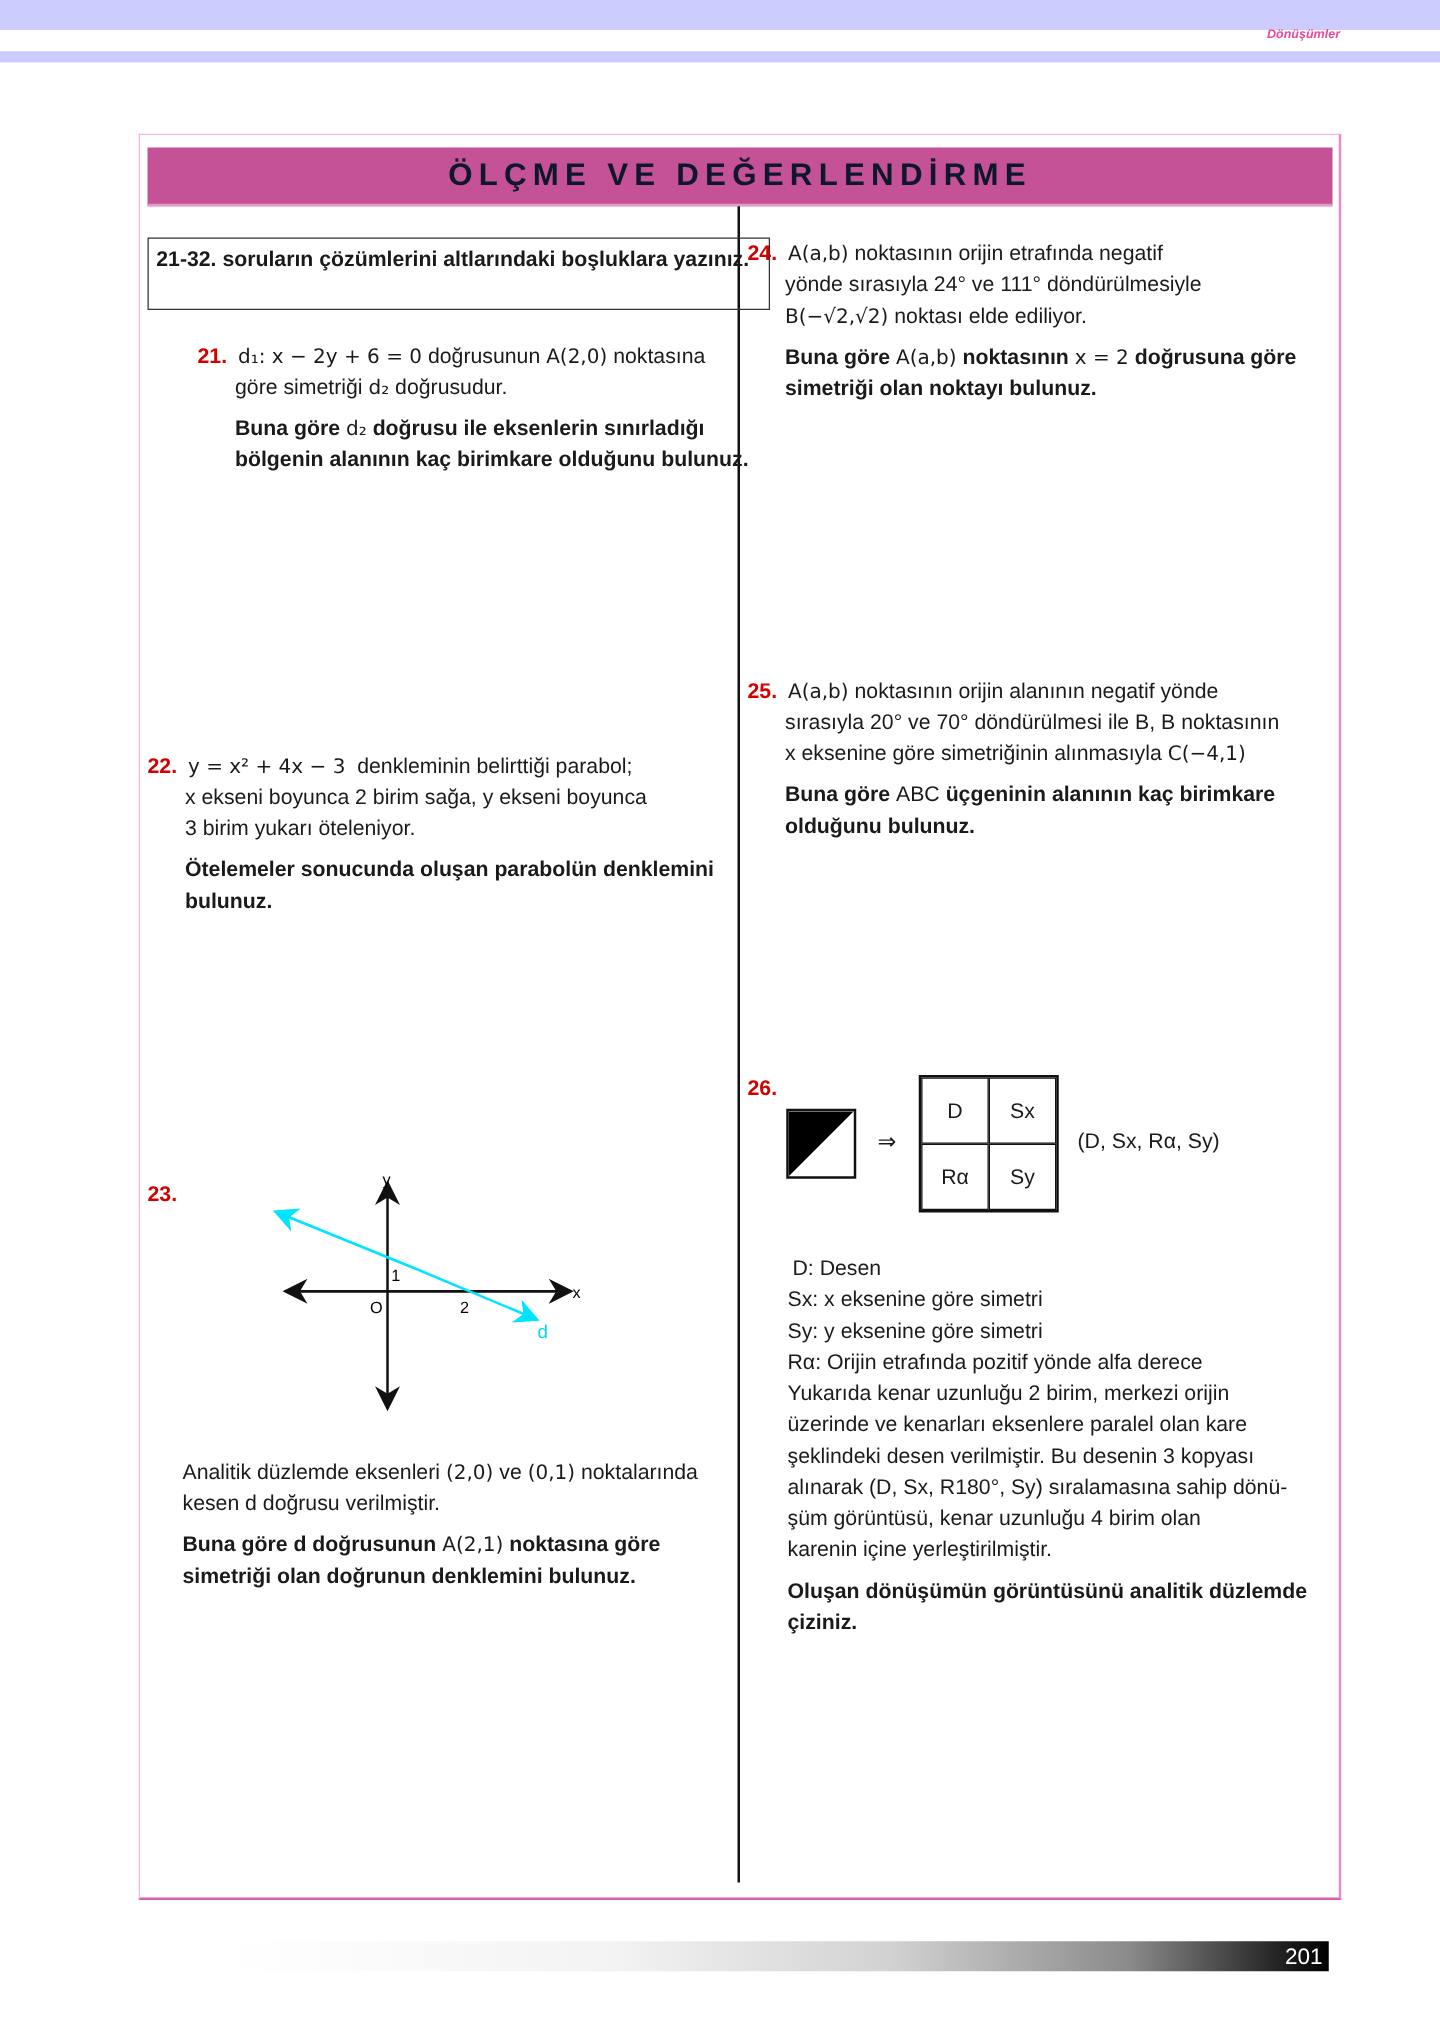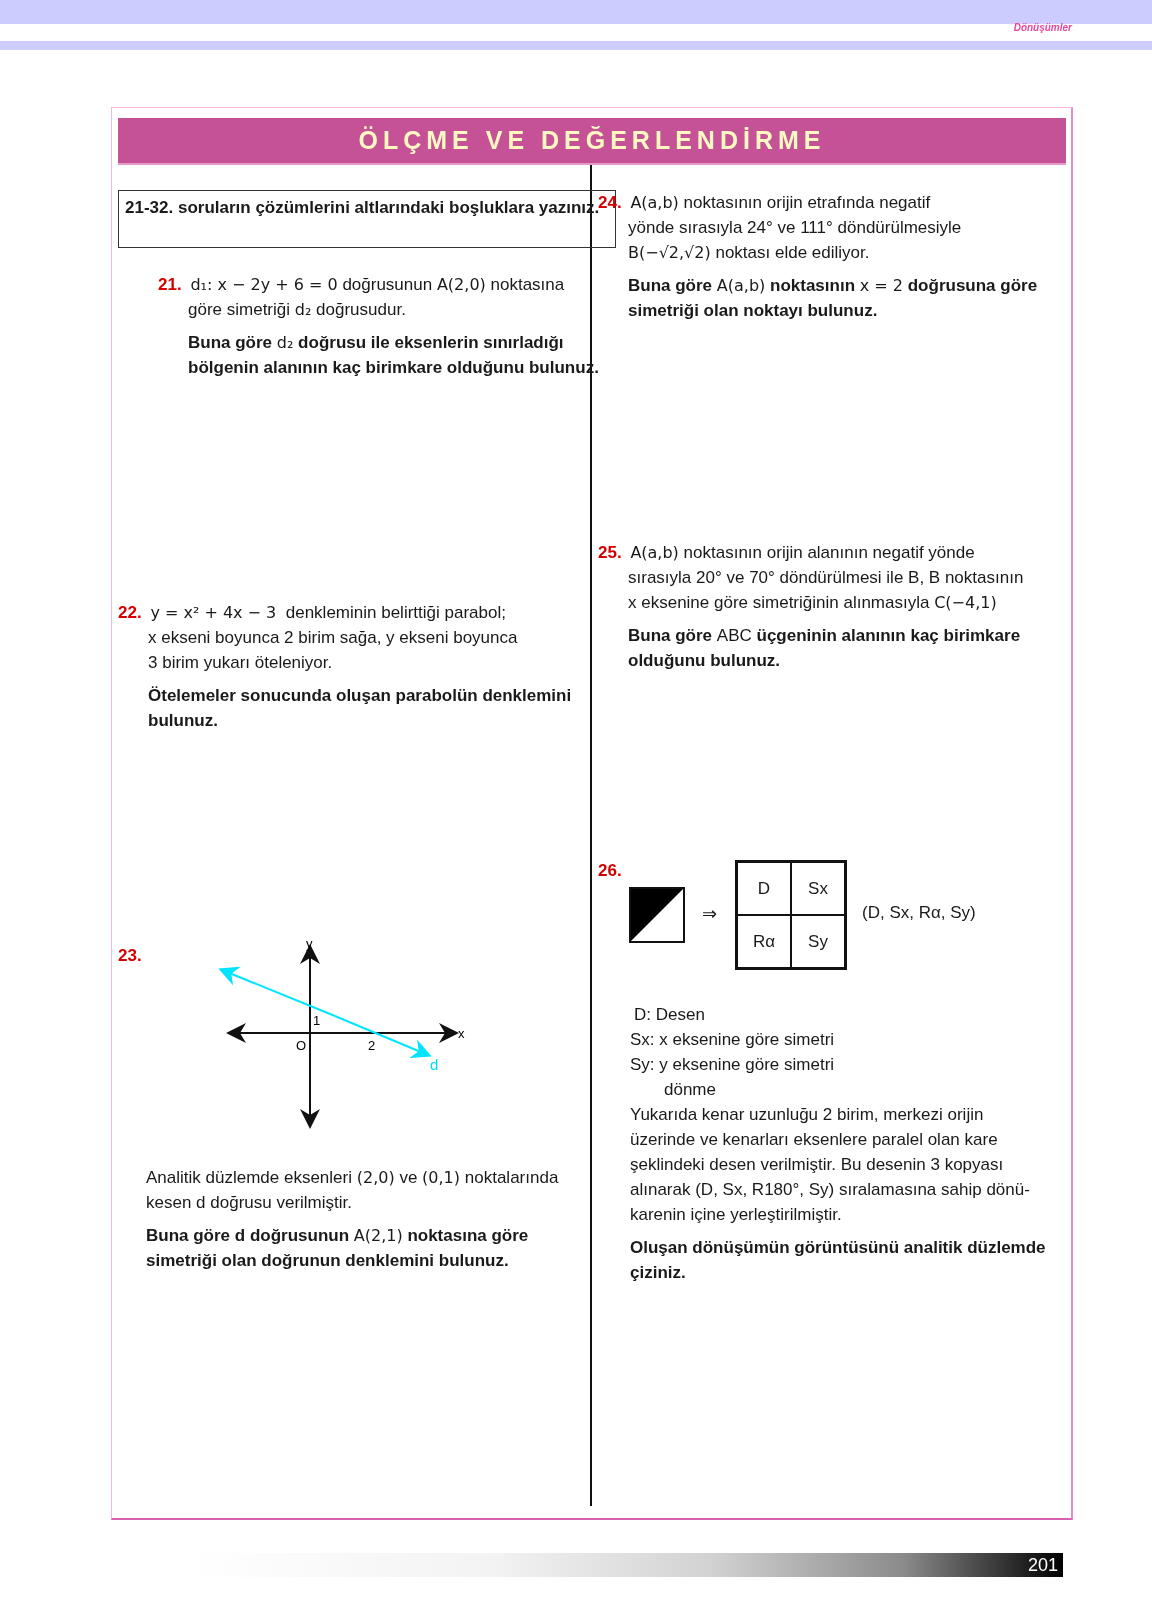--- a/index.html
+++ b/index.html
@@ -7,21 +7,21 @@
     body { position: relative; font-family: "Liberation Sans", "DejaVu Sans", sans-serif; color: #1a1a1a; }
 
     .top-stripe-1 { position: absolute; left: 0; top: 0; width: 1152px; height: 24px; background: #ccccff; }
     .top-stripe-2 { position: absolute; left: 0; top: 41px; width: 1152px; height: 9px; background: #ccccff; }
     .running-head { position: absolute; right: 80px; top: 22px; font-size: 10px; font-style: italic; font-weight: bold; color: #ec4899; }
 
     .frame { position: absolute; left: 111px; top: 107px; width: 962px; height: 1413px;
              border: 1px solid #f2b8df; border-right: 2px solid #e48ccd; border-bottom: 2px solid #d860b0; }
     .banner { position: absolute; left: 118px; top: 118px; width: 948px; height: 47px; background: #c55296;
               border-bottom: 2px solid #e39ac6;
-              color: #fef9c3; font-size: 25px; font-weight: bold; letter-spacing: 5px;
+              color: #0f172a; font-size: 25px; font-weight: bold; letter-spacing: 5px;
               display: flex; align-items: center; justify-content: center; }
     .divider { position: absolute; left: 590px; top: 165px; width: 2px; height: 1341px; background: #111; }
 
     .instr-box { position: absolute; left: 118px; top: 190px; width: 498px; height: 58px;
                  border: 1.5px solid #333; padding: 4px 6px; font-size: 17px; font-weight: bold; line-height: 25px; }
 
     .q { position: absolute; font-size: 17px; line-height: 25px; }
     .qnum { color: #d40000; font-weight: bold; margin-right: 4px; }
     .indent { padding-left: 30px; }
     .bold { font-weight: bold; }
@@ -197,23 +197,24 @@
   <div class="cell">
       <span>Sy</span>
     </div>
 </div>
 <div class="order">(D, Sx, Rα, Sy)</div>
 
 <div class="q26text">
   <div class="legend-row" style="padding-left:4px">D: Desen</div>
   <div class="legend-row">Sx: x eksenine göre simetri</div>
   <div class="legend-row">Sy: y eksenine göre simetri</div>
-  <div class="legend-row cont">dönme</div>
+  <div class="legend-row">Rα: Orijin etrafında pozitif yönde alfa derece</div>
   <div>Yukarıda kenar uzunluğu 2 birim, merkezi orijin</div>
   <div>üzerinde ve kenarları eksenlere paralel olan kare</div>
   <div>şeklindeki desen verilmiştir. Bu desenin 3 kopyası</div>
   <div>alınarak (D, Sx, R180°, Sy) sıralamasına sahip dönü-</div>
+  <div>şüm görüntüsü, kenar uzunluğu 4 birim olan</div>
   <div>karenin içine yerleştirilmiştir.</div>
   <div class="bold para-gap">Oluşan dönüşümün görüntüsünü analitik düzlemde çiziniz.</div>
 </div>
 
 <div class="footer-bar"></div>
 <div class="page-num">201</div>
 
 </body></html>

